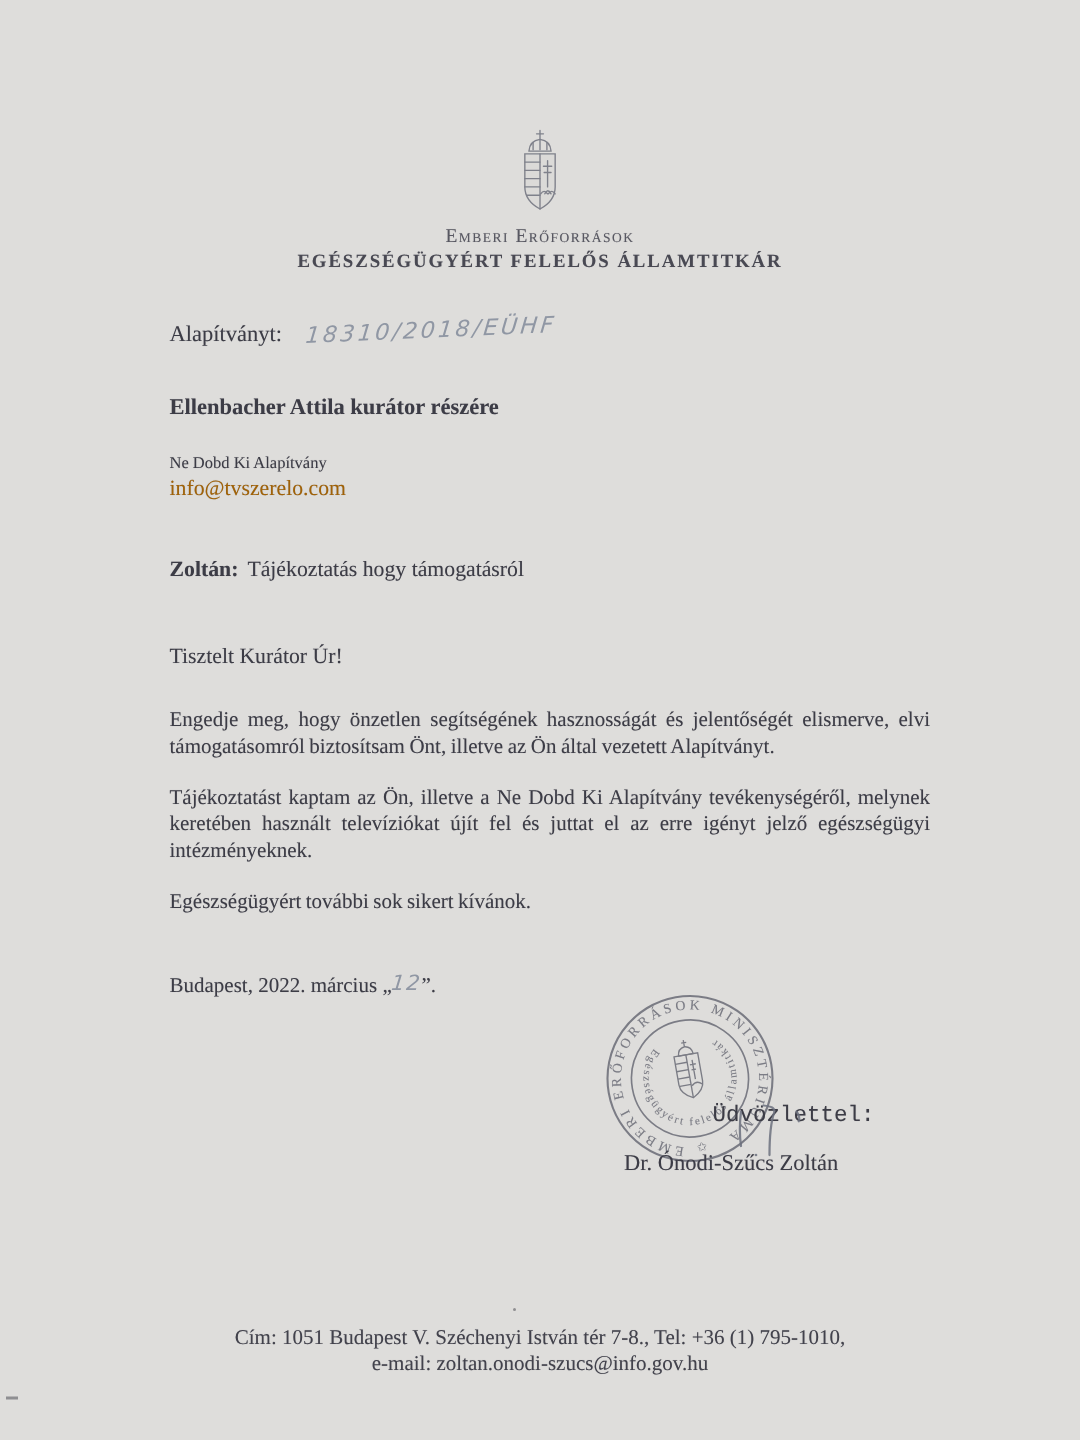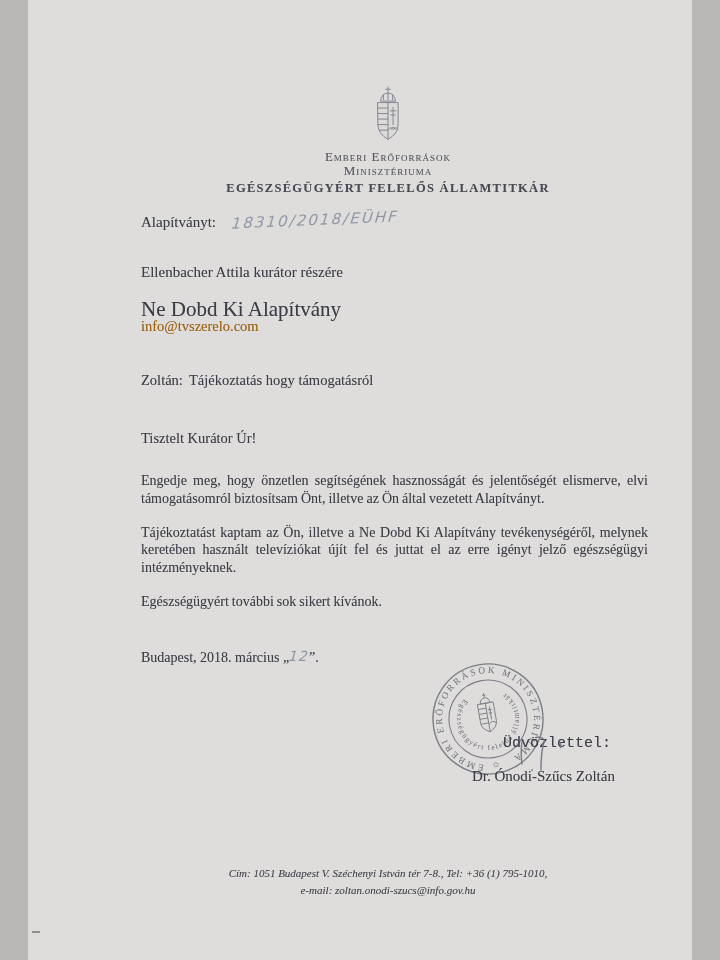--- a/index.html
+++ b/index.html
@@ -1,37 +1,37 @@
 <!DOCTYPE html>
 <html lang="hu"><head>
 <meta charset="utf-8">
 <style>
   html,body { margin:0; padding:0; background:#b9b8b6; }
   .page {
-    position:relative; width:664px; height:960px; margin:0 auto;
+    position:relative; width:720px; height:960px; margin:0 auto;
     background:#dedddb; overflow:hidden;
     font-family:"Liberation Serif", serif;
     color:#3c3c46;
     text-shadow:0 0 .5px rgba(60,60,70,.30);
   }
   
   .letterhead { position:absolute; top:86px; left:0; width:720px; text-align:center; }
   .crest { display:block; margin:0 auto 7px auto; width:34px; height:57px; }
   .lh-ministry {
     font-variant:small-caps; font-size:13px; line-height:14px;
     letter-spacing:1px; color:#585862;
   }
   .lh-secretariat {
     margin-top:3px; font-size:12.5px; font-weight:bold;
     letter-spacing:1.3px; color:#494953;
   }
   
   .abs { position:absolute; left:113px; }
   .serif15 { font-size:14.5px; line-height:18px; }
-  .bold { font-weight:normal; }
+  .bold { font-weight:bold; }
   .handwriting {
     font-family:"DejaVu Sans", sans-serif; font-style:italic;
     color:#9097a4; text-shadow:none;
   }
   .reg-row { top:213px; font-size:15px; }
   .reg-value {
     display:inline-block; margin-left:12px; font-size:15px;
     letter-spacing:2px; transform:skewX(-8deg) rotate(-2.5deg) translateY(-2px);
   }
   .recipient { top:263px; }
@@ -44,25 +44,25 @@
   .body-text p {
     margin:0 0 16px 0; font-size:14px; line-height:17.8px;
     text-align:justify; text-align-last:left; word-spacing:-0.5px;
   }
   .dateline { top:649px; font-size:14px; }
   .dateline .day { font-size:14px; letter-spacing:1px; display:inline-block; transform:translateY(-1px) skewX(-6deg); }
   
   .stamp { position:absolute; left:385px; top:644px; width:150px; height:150px; opacity:.78; }
   .greeting-line { position:absolute; left:475px; top:735px; font-size:15px;font-family:Liberation Mono, monospace; }
   .signature { position:absolute; left:480px; top:733px; width:60px; height:44px; }
-  .signatory-line { position:absolute; left:444px; top:768px; font-size:15px; }
+  .signatory-line { position:absolute; left:416px; top:768px; font-size:15px; }
   
   .page-footer {
-    position:absolute; top:865px; left:0; width:720px; text-align:center;
-    font-size:11px; line-height:17px; color:#42424c;font-style:italic;
+    position:absolute; top:884px; left:0; width:720px; text-align:center;
+    font-size:14px; line-height:17px; color:#42424c;
   }
   
   .speck-dash { position:absolute; left:4px; top:931px; width:8px; height:2px; background:#4f4f55; opacity:.55; }
   .speck-dot  { position:absolute; left:342px; top:872px; width:2px; height:2px; background:#5a5a60; opacity:.6; border-radius:50%; }
   svg { overflow:visible; }
 </style>
 </head>
 <body>
 
 <div class="page">
@@ -72,49 +72,48 @@
       <path d="M17,1 V7 M14.5,3.5 H19.5"></path>
       <path d="M9,16 Q9.5,8.5 17,7.5 Q24.5,8.5 25,16 Z"></path>
       <path d="M12,9.5 V15 M17,8 V15 M22,9.5 V15"></path>
       <path d="M6,18 H28 V42 Q28,52 17,58 Q6,52 6,42 Z" fill="#dbdad8"></path>
       <path d="M17,18 V58"></path>
       <path d="M6,24 H17 M6,30 H17 M6,36 H17 M6,42 H17 M7.5,48 H17"></path>
       <path d="M22.5,23 V42 M19.5,27 H25.5 M20,31.5 H25"></path>
       <path d="M17.5,47 Q20,43.5 22.5,47 M20.5,47 Q22.5,42.5 25,47 M23,47 Q25.5,43.5 28,47"></path>
     </svg>
     <div class="lh-ministry">Emberi Erőforrások</div>
-    <div class="lh-ministry">Minisztériuma</div>
     <div class="lh-secretariat">EGÉSZSÉGÜGYÉRT FELELŐS ÁLLAMTITKÁR</div>
   </header>
 
   <div class="abs reg-row">
     <span>Alapítványt:</span>
     <span class="handwriting reg-value">18310/2018/EÜHF</span>
   </div>
 
   <div class="abs recipient serif15">
     <div class="bold" style="font-size:15px;">Ellenbacher Attila kurátor részére</div>
-    <div class="org" style="font-size:21px;margin-top:19px;">Ne Dobd Ki Alapítvány</div>
+    <div class="org" style="font-size:11px;margin-top:19px;">Ne Dobd Ki Alapítvány</div>
   </div>
   <div class="abs email-line serif15">info@tvszerelo.com</div>
 
   <div class="abs subject-line serif15">
     <span class="bold lbl">Zoltán:</span><span>Tájékoztatás hogy támogatásról</span>
   </div>
 
   <div class="abs salutation-line serif15">Tisztelt Kurátor Úr!</div>
 
   <div class="abs body-text">
     <p>Engedje meg, hogy önzetlen segítségének hasznosságát és jelentőségét elismerve, elvi támogatásomról biztosítsam Önt, illetve az Ön által vezetett Alapítványt.</p>
     <p>Tájékoztatást kaptam az Ön, illetve a Ne Dobd Ki Alapítvány tevékenységéről, melynek keretében használt televíziókat újít fel és juttat el az erre igényt jelző egészségügyi intézményeknek.</p>
     <p>Egészségügyért további sok sikert kívánok.</p>
   </div>
 
   <div class="abs dateline">
-    <span>Budapest, 2018. március</span>
+    <span>Budapest, 2022. március</span>
     <span>„</span><span class="handwriting day">12</span><span>”.</span>
   </div>
 
   <svg class="stamp" viewBox="0 0 150 150">
     <g transform="rotate(-10 75 75)" fill="none" stroke="#60626e">
       <circle cx="75" cy="75" r="55" stroke-width="1.4"></circle>
       <circle cx="75" cy="75" r="39" stroke-width="1.1"></circle>
       <defs>
         <path id="outerArc" d="M 63.1,119.4 A 46,46 0 1,1 86.9,119.4"></path>
         <path id="innerArc" d="M 55.1,51.3 A 31,31 0 1,0 94.9,51.3"></path>

